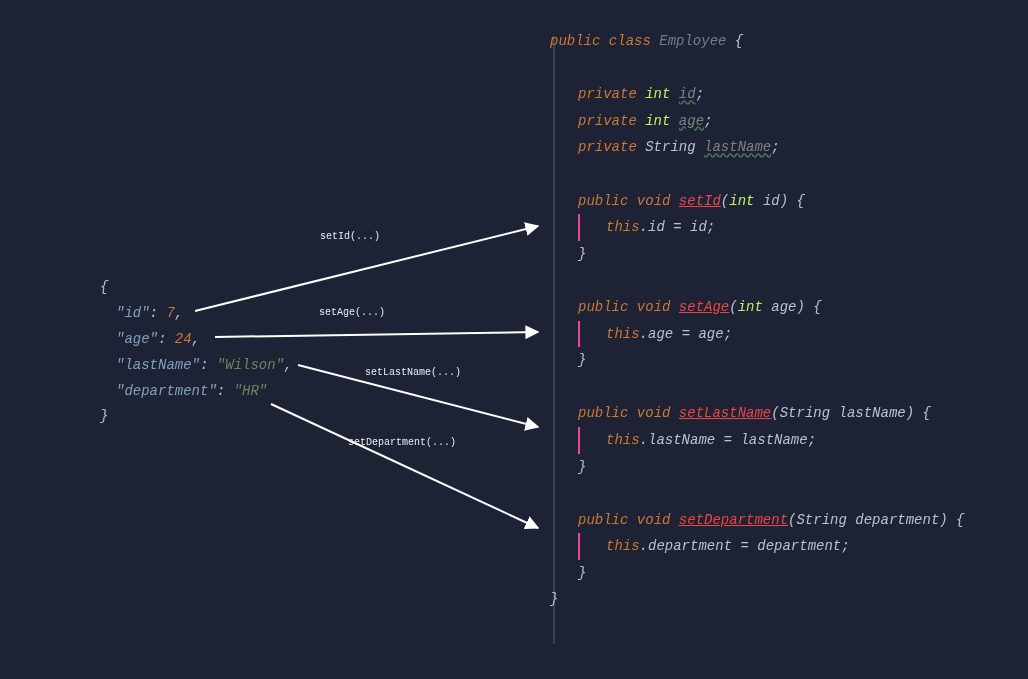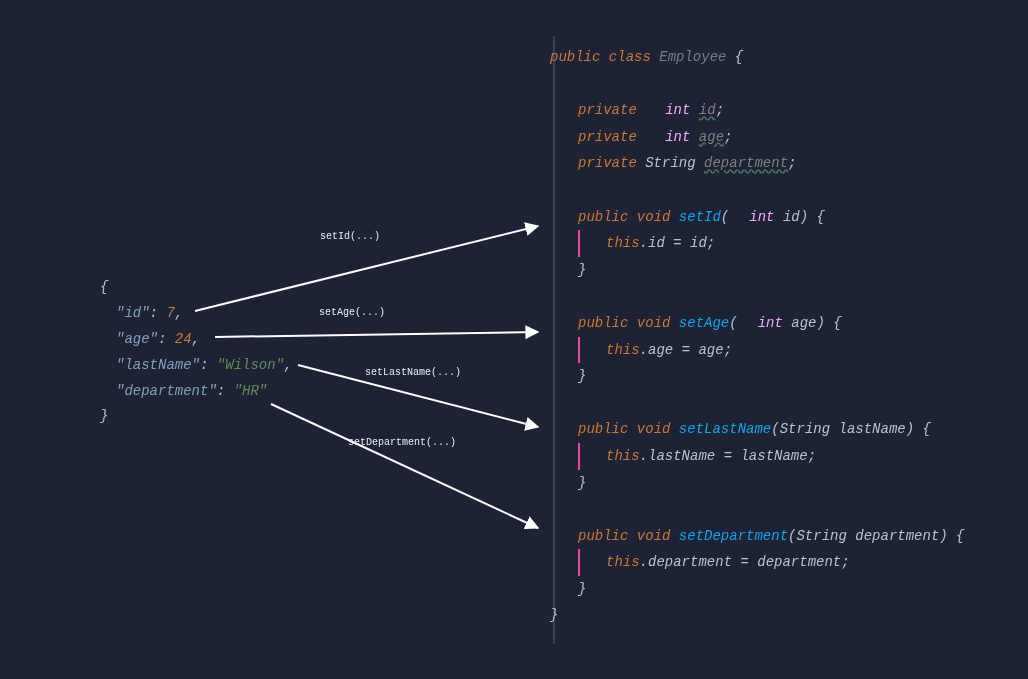--- a/index.html
+++ b/index.html
@@ -26,34 +26,34 @@
   .json-line { white-space: pre; }
   .brace { color: #b8c2d0; }
   .key { color: #83a1b8; }
   .num { color: #cc7832; }
   .str { color: #6a8759; }
   .comma { color: #b8c2d0; }
 
   .java-block {
     position: absolute;
     left: 550px;
-    top: 44px;
+    top: 28px;
     line-height: 1.9;
   }
 
   .java-line { white-space: pre; font-style: italic; }
   .kw-public { color: #cc7832; }
   .kw-class { color: #cc7832; }
   .kw-private { color: #cc7832; }
   .kw-void { color: #cc7832; }
-  .kw-int { color: #f0abfc; margin-left: 20px; }
+  .kw-int { color: #bef264; }
   .kw-this { color: #cc7832; }
   .type-string { color: #b8c2d0; }
   .classname { color: #a9b7c6; opacity:0.6; }
-  .method { color: #0ea5e9; }
+  .method { color: #ef4444; text-decoration: underline; }
   .ident { color: #b8c2d0; }
   .param-ident { color: #b8c2d0; }
   .braces { color: #b8c2d0; }
   .semi { color: #b8c2d0; }
   .warn { 
     text-decoration-line: underline; 
     text-decoration-style: wavy; 
     text-decoration-color: #4a7a5a;
     color: #808080;
   }
@@ -126,21 +126,21 @@
   <line x1="298" y1="365" x2="538" y2="427" stroke="#ffffff" stroke-width="2" marker-end="url(#ah)"></line>
   <line x1="271" y1="404" x2="538" y2="528" stroke="#ffffff" stroke-width="2" marker-end="url(#ah)"></line>
 </svg>
 
 <div class="java-block">
   <div class="java-line"><span class="kw-public">public</span> <span class="kw-class">class</span> <span class="classname">Employee</span><span class="braces"> {</span></div>
   <div class="java-line">&nbsp;</div>
 
   <div class="java-line indent1"><span class="kw-private">private</span> <span class="kw-int">int</span> <span class="warn">id</span><span class="semi">;</span></div>
   <div class="java-line indent1"><span class="kw-private">private</span> <span class="kw-int">int</span> <span class="warn">age</span><span class="semi">;</span></div>
-  <div class="java-line indent1"><span class="kw-private">private</span> <span class="type-string">String</span> <span class="warn">department</span><span class="semi">;</span></div>
+  <div class="java-line indent1"><span class="kw-private">private</span> <span class="type-string">String</span> <span class="warn">lastName</span><span class="semi">;</span></div>
   <div class="java-line">&nbsp;</div>
 
   <div class="java-line indent1"><span class="kw-public">public</span> <span class="kw-void">void</span> <span class="method">setId</span><span class="braces">(</span><span class="kw-int">int</span> <span class="param-ident">id</span><span class="braces">)</span><span class="braces"> {</span></div>
   <div class="java-line method-bar"><span class="kw-this">this</span><span class="ident">.</span><span class="ident">id</span><span class="ident"> = </span><span class="ident">id</span><span class="semi">;</span></div>
   <div class="java-line indent1"><span class="braces">}</span></div>
   <div class="java-line">&nbsp;</div>
 
   <div class="java-line indent1"><span class="kw-public">public</span> <span class="kw-void">void</span> <span class="method">setAge</span><span class="braces">(</span><span class="kw-int">int</span> <span class="param-ident">age</span><span class="braces">)</span><span class="braces"> {</span></div>
   <div class="java-line method-bar"><span class="kw-this">this</span><span class="ident">.</span><span class="ident">age</span><span class="ident"> = </span><span class="ident">age</span><span class="semi">;</span></div>
   <div class="java-line indent1"><span class="braces">}</span></div>

